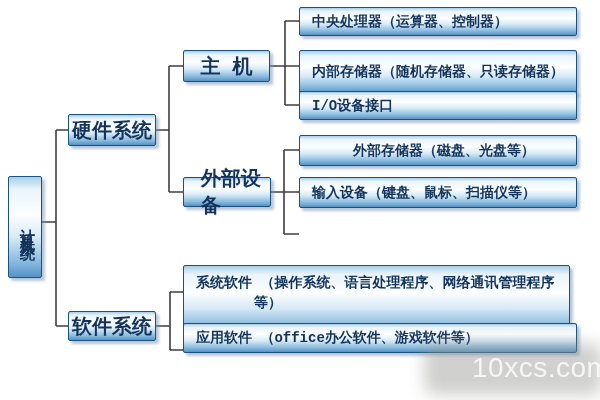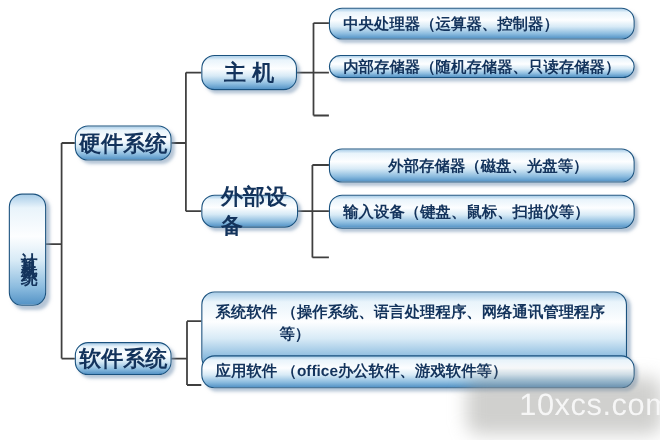--- a/index.html
+++ b/index.html
@@ -17,31 +17,32 @@
   #connectors {
     position: absolute;
     left: 0; top: 0;
     pointer-events: none;
   }
 
   .box {
     position: absolute;
     box-sizing: border-box;
     border: 1px solid #1a527f;
-    border-radius: 12px;
+    border-radius: 2px;
     background: linear-gradient(180deg,
       #a9cde8 0%,
       #e9f4fb 12%,
       #fdfeff 38%,
       #d7eaf6 60%,
       #8cbcdf 84%,
       #5493c6 100%);
     box-shadow: 3px 3px 3px rgba(120, 150, 180, 0.55);
     color: #13335c;
     font-weight: bold;
+    font-family: Liberation Mono, monospace;
   }
 
   .leaf {
     display: flex;
     align-items: center;
     padding-left: 12px;
     font-size: 14px;
     white-space: nowrap;
   }
 
@@ -120,22 +121,25 @@
   <div class="box parent" style="left:183px; top:50px; width:87px; height:32px;">
     <span>主 机</span>
   </div>
   <div class="box parent" style="left:183px; top:177px; width:88px; height:30px;padding-left:17px;">
     <span>外部设备</span>
   </div>
 
   <div class="box leaf" style="left:299px; top:7px; width:278px; height:29px;">
     <span>中央处理器（运算器、控制器）</span>
   </div>
-  <div class="box leaf" style="left:299px; top:50px; width:278px; height:21px;">
+  <div class="box leaf" style="left:299px; top:50px; width:278px; height:44px;">
     <span>内部存储器（随机存储器、只读存储器）</span>
+  </div>
+  <div class="box leaf" style="left:299px; top:91px; width:278px; height:29px;">
+    <span>I/O设备接口</span>
   </div>
 
   <div class="box leaf" style="left:299px; top:135px; width:278px; height:31px;justify-content:center;">
     <span>外部存储器（磁盘、光盘等）</span>
   </div>
   <div class="box leaf" style="left:299px; top:177px; width:278px; height:31px;text-align:right;">
     <span>输入设备（键盘、鼠标、扫描仪等）</span>
   </div>
 
   <div class="box multi" style="left:183px; top:265px; width:387px; height:72px;">系统软件 （操作系统、语言处理程序、网络通讯管理程序等）</div>

